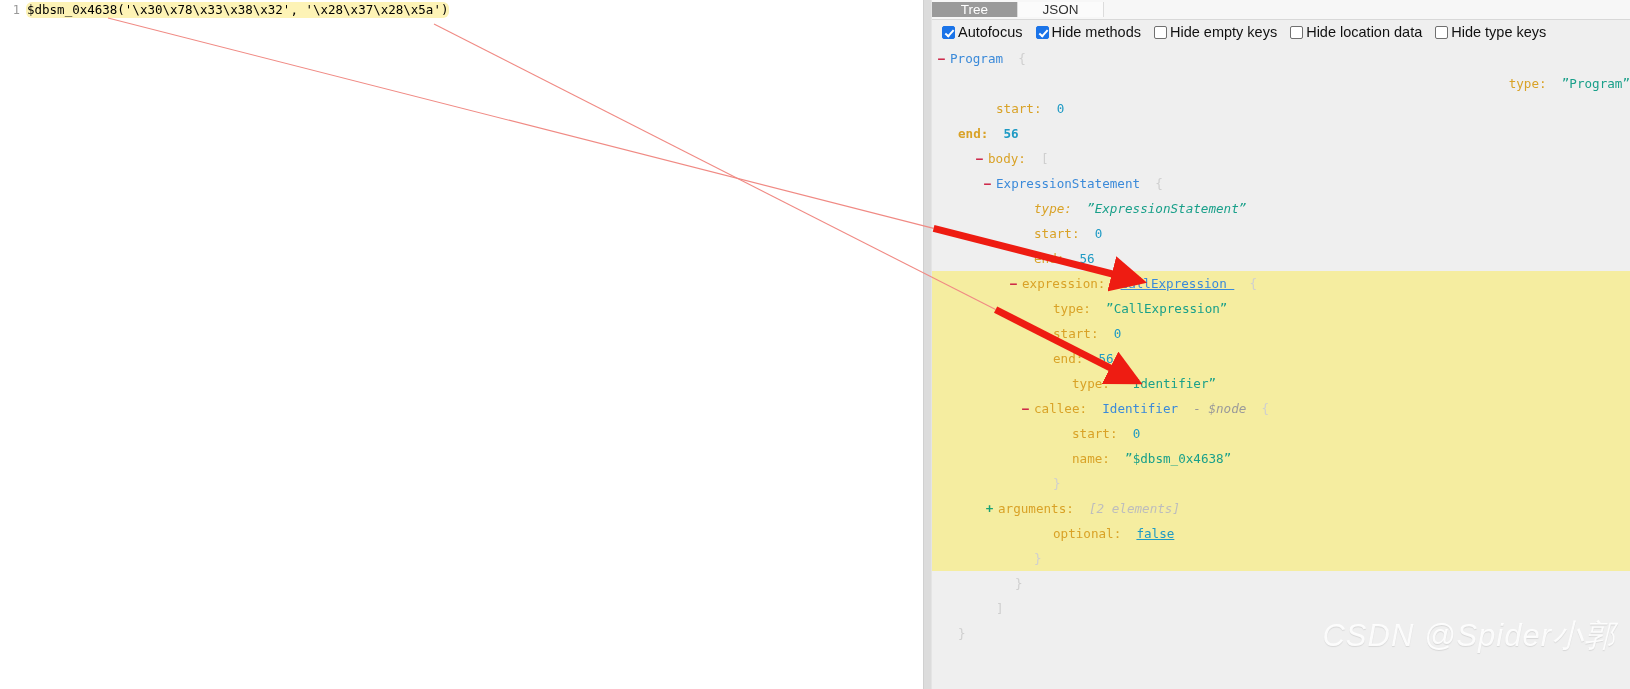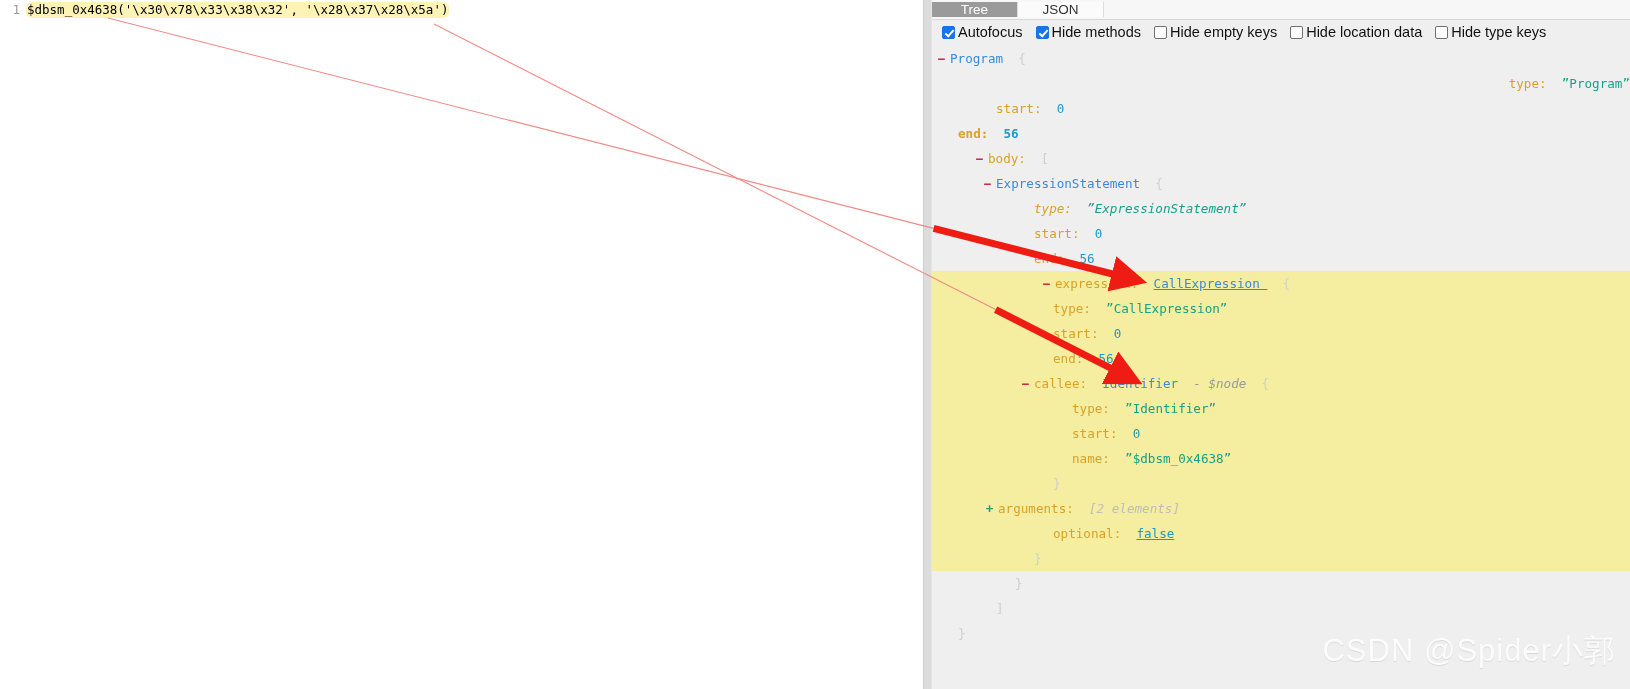--- a/index.html
+++ b/index.html
@@ -186,28 +186,29 @@
     left: 0; top: 0;
     width: 1630px; height: 689px;
     pointer-events: none;
     z-index: 5;
   }
 
   
   #watermark {
     position: absolute;
     right: 14px;
-    bottom: 17px;
+    bottom: 32px;
     font-size: 31px;
     letter-spacing: 1px;
     color: rgba(255,255,255,0.9);
     text-shadow: 0 1px 1px rgba(0,0,0,0.10);
     user-select: none;
     z-index: 6;
     font-family: "Liberation Sans", sans-serif;
+    font-style: italic;
   }
 </style>
 </head>
 <body>
 
 <div id="app">
 
   <div id="editor-pane">
     <div class="code-line">
       <span class="gutter-num">1</span>
@@ -252,26 +253,26 @@
       <div id="tree-rows">
           <div class="row" style="padding-left: 4px;"><span class="tog minus">−</span><span class="nodename">Program</span><span class="">  </span><span class="brace">{</span></div>
           <div class="row" style="padding-left: 43px; text-align: right;"><span class="tog none">&nbsp;</span><span class="key">type:</span><span class="">  </span><span class="str">”Program”</span></div>
           <div class="row" style="padding-left: 50px;"><span class="tog none">&nbsp;</span><span class="key">start:</span><span class="">  </span><span class="num">0</span></div>
           <div class="row" style=" font-weight: bold;"><span class="tog none">&nbsp;</span><span class="key">end:</span><span class="">  </span><span class="num">56</span></div>
           <div class="row" style="padding-left: 42px;"><span class="tog minus">−</span><span class="key">body:</span><span class="">  </span><span class="brace">[</span></div>
           <div class="row" style="padding-left: 50px;"><span class="tog minus">−</span><span class="nodename">ExpressionStatement</span><span class="">  </span><span class="brace">{</span></div>
           <div class="row" style="padding-left: 88px; font-style: italic;"><span class="tog none">&nbsp;</span><span class="key">type:</span><span class="">  </span><span class="str">”ExpressionStatement”</span></div>
           <div class="row" style="padding-left: 88px;"><span class="tog none">&nbsp;</span><span class="key">start:</span><span class="">  </span><span class="num">0</span></div>
           <div class="row" style="padding-left: 88px;"><span class="tog none">&nbsp;</span><span class="key">end:</span><span class="">  </span><span class="num">56</span></div>
-          <div class="row hl" style="padding-left: 109px;"><span class="tog minus">−</span><span class="key">expression:</span><span class="">  </span><span class="nodename u">CallExpression </span><span class="">  </span><span class="brace">{</span></div>
+          <div class="row hl" style="padding-left: 76px;"><span class="tog minus">−</span><span class="key">expression:</span><span class="">  </span><span class="nodename u">CallExpression </span><span class="">  </span><span class="brace">{</span></div>
           <div class="row hl" style="padding-left: 107px;"><span class="tog none">&nbsp;</span><span class="key">type:</span><span class="">  </span><span class="str">”CallExpression”</span></div>
           <div class="row hl" style="padding-left: 107px;"><span class="tog none">&nbsp;</span><span class="key">start:</span><span class="">  </span><span class="num">0</span></div>
           <div class="row hl" style="padding-left: 107px;"><span class="tog none">&nbsp;</span><span class="key">end:</span><span class="">  </span><span class="num">56</span></div>
+          <div class="row hl" style="padding-left: 126px;"><span class="tog none">&nbsp;</span><span class="key">type:</span><span class="">  </span><span class="str">”Identifier”</span></div>
           <div class="row hl" style="padding-left: 88px;"><span class="tog minus">−</span><span class="key">callee:</span><span class="">  </span><span class="nodename">Identifier</span><span class="">  </span><span class="meta">- $node</span><span class="">  </span><span class="brace">{</span></div>
-          <div class="row hl" style="padding-left: 126px;"><span class="tog none">&nbsp;</span><span class="key">type:</span><span class="">  </span><span class="str">”Identifier”</span></div>
           <div class="row hl" style="padding-left: 126px;"><span class="tog none">&nbsp;</span><span class="key">start:</span><span class="">  </span><span class="num">0</span></div>
           <div class="row hl" style="padding-left: 126px;"><span class="tog none">&nbsp;</span><span class="key">name:</span><span class="">  </span><span class="str">”$dbsm_0x4638”</span></div>
           <div class="row hl" style="padding-left: 107px;"><span class="tog none">&nbsp;</span><span class="brace">}</span></div>
           <div class="row hl" style="padding-left: 52px;"><span class="tog plus">+</span><span class="key">arguments:</span><span class="">  </span><span class="ghost">[2 elements]</span></div>
           <div class="row hl" style="padding-left: 107px;"><span class="tog none">&nbsp;</span><span class="key">optional:</span><span class="">  </span><span class="bool">false</span></div>
           <div class="row hl" style="padding-left: 88px;"><span class="tog none">&nbsp;</span><span class="brace">}</span></div>
           <div class="row" style="padding-left: 69px;"><span class="tog none">&nbsp;</span><span class="brace">}</span></div>
           <div class="row" style="padding-left: 50px;"><span class="tog none">&nbsp;</span><span class="brace">]</span></div>
           <div class="row" style="padding-left: 12px;"><span class="tog none">&nbsp;</span><span class="brace">}</span></div>
         </div>

